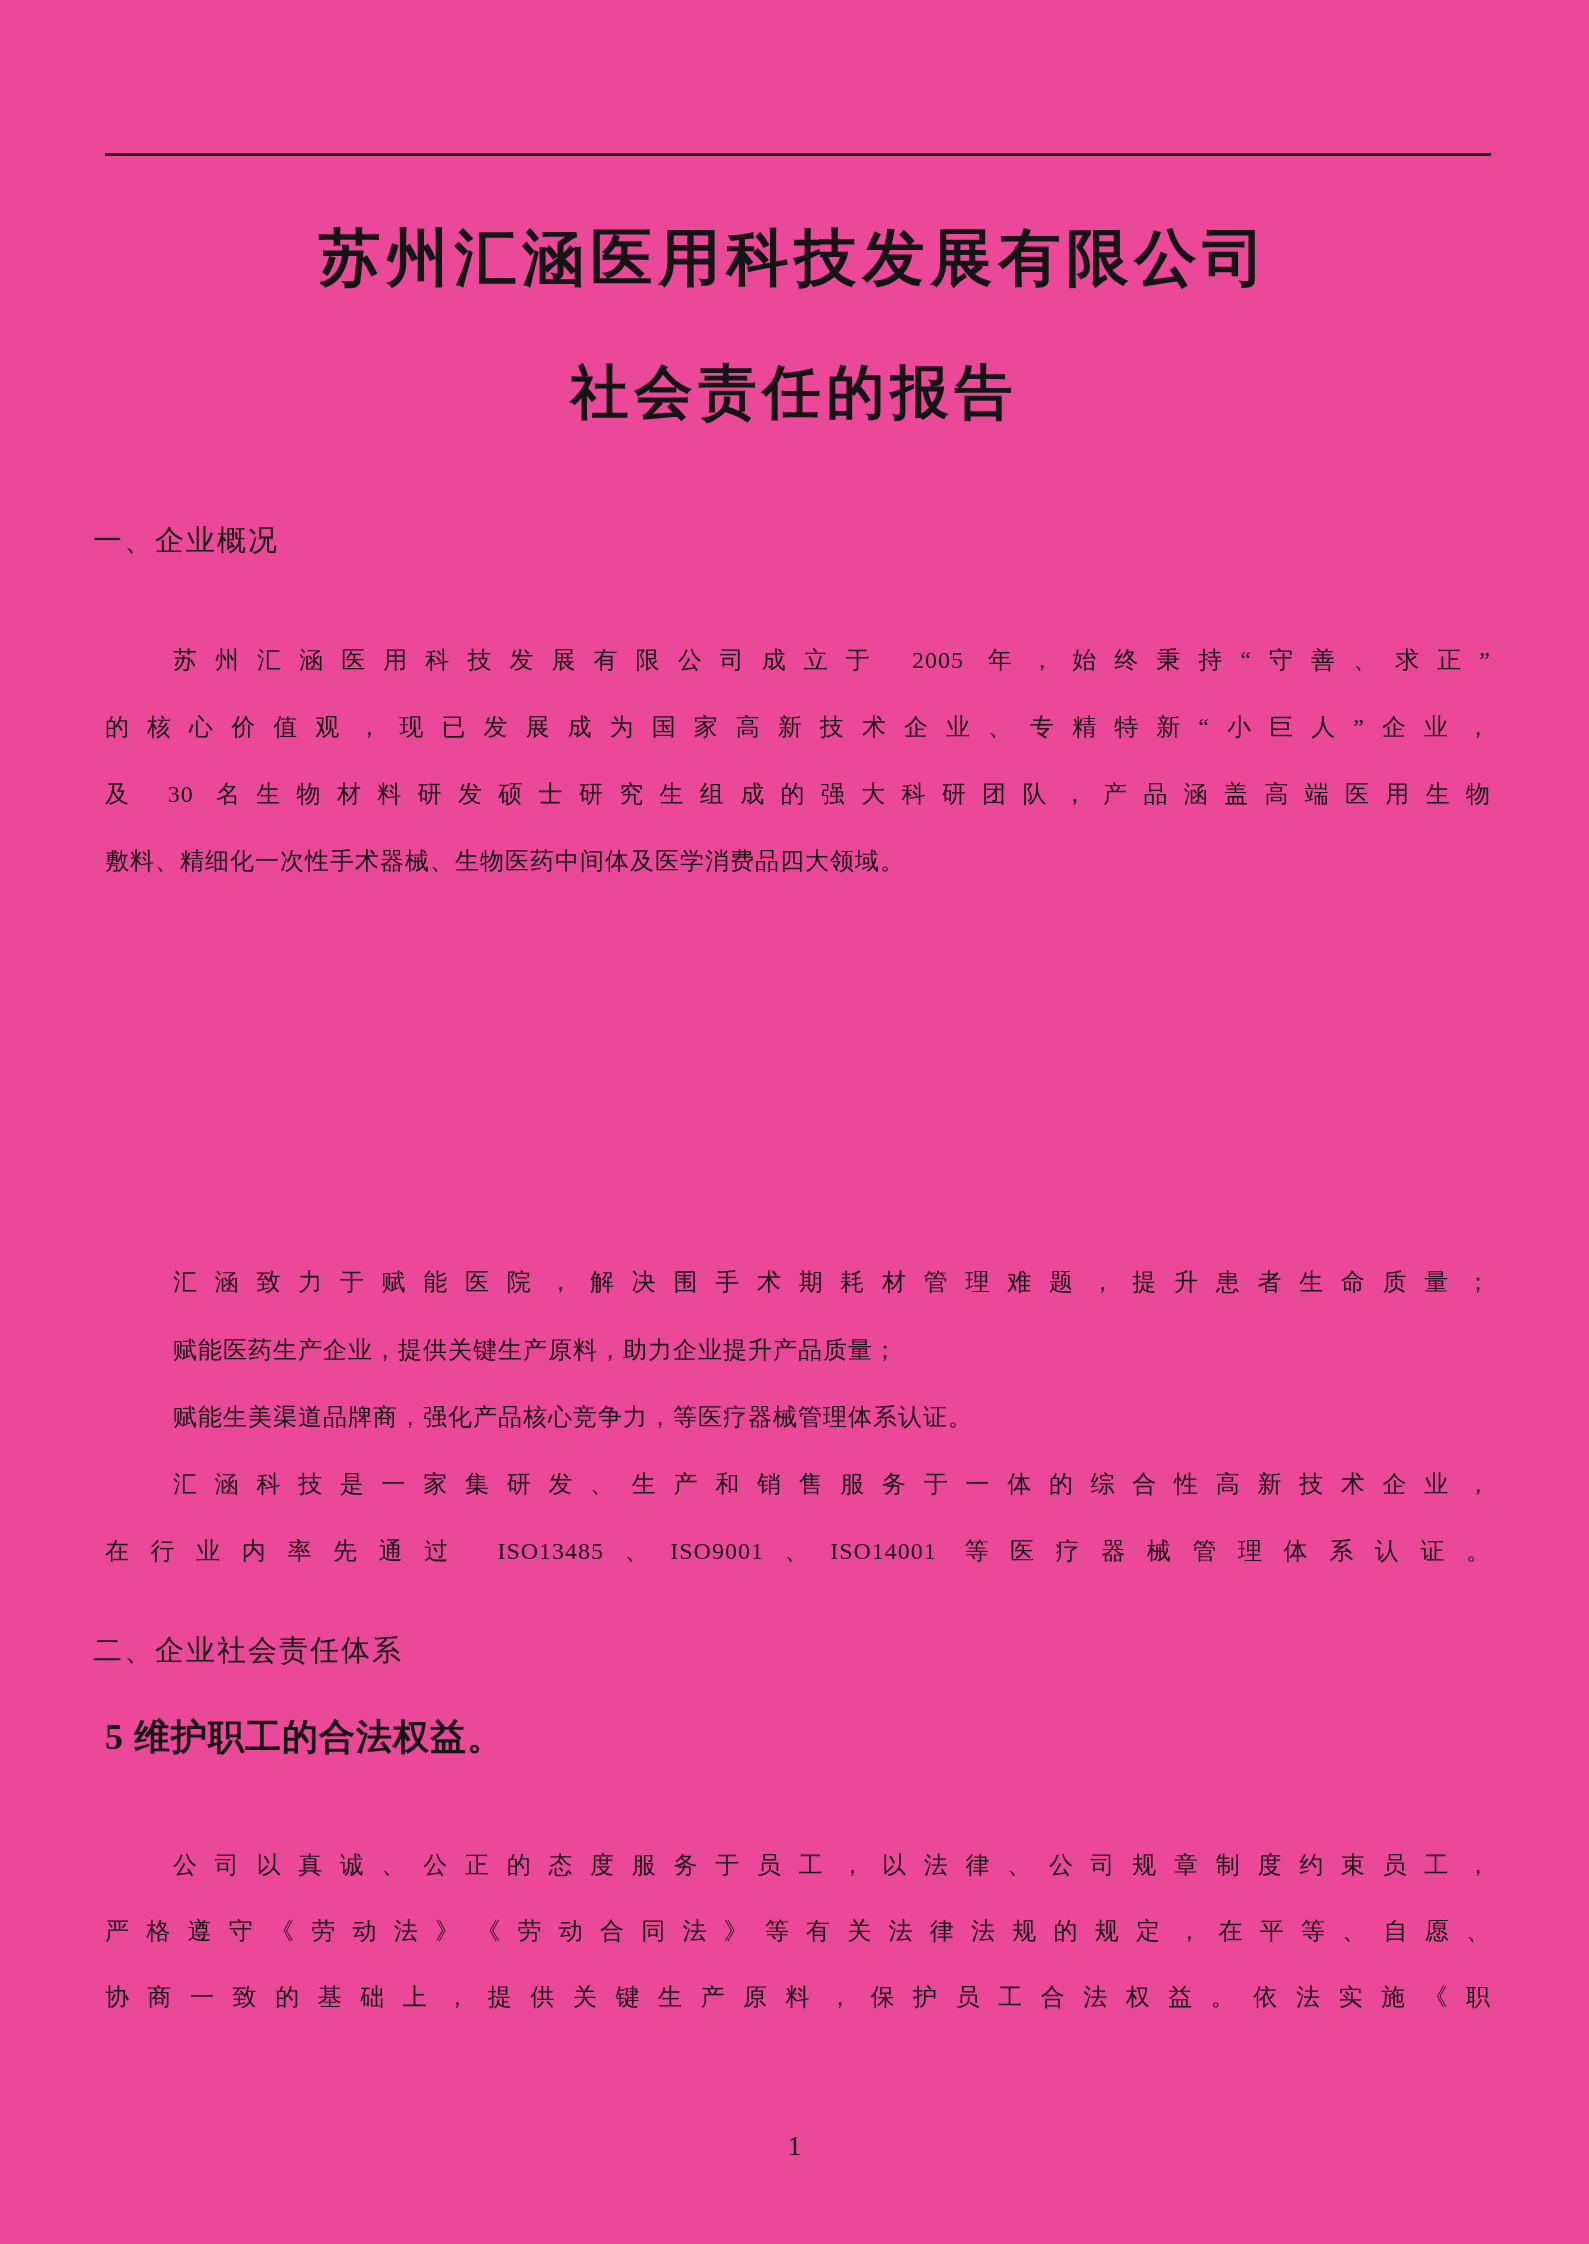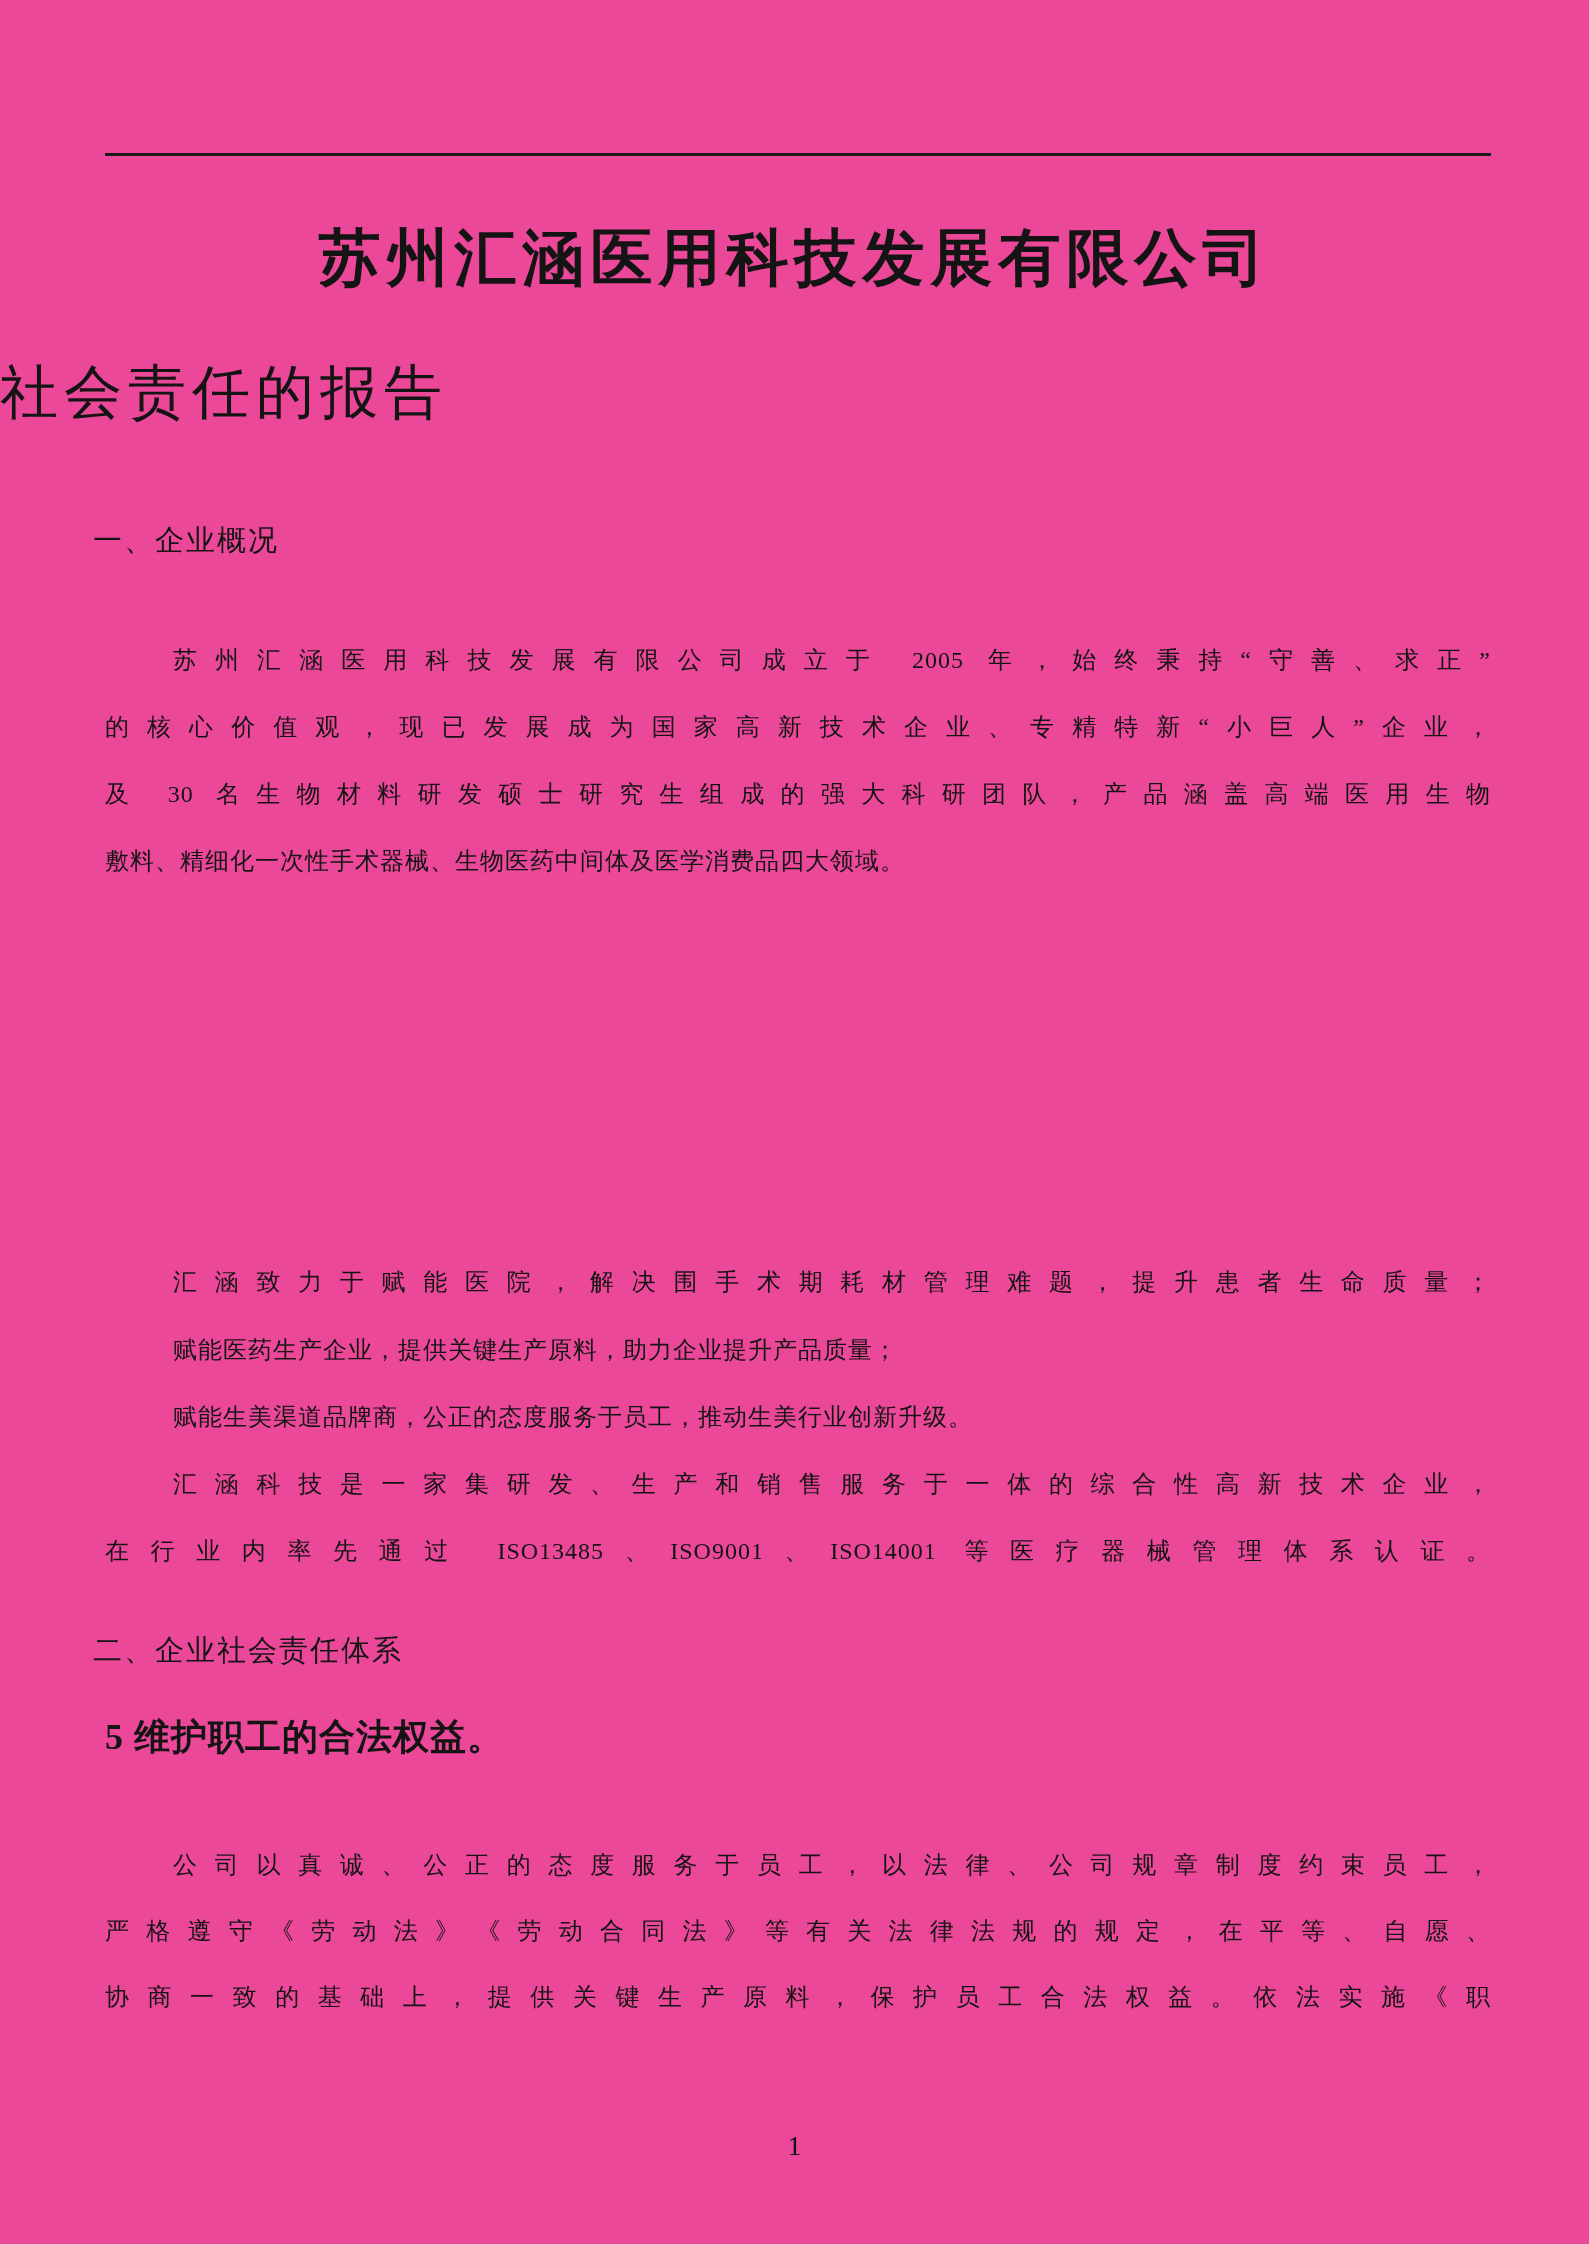--- a/index.html
+++ b/index.html
@@ -34,22 +34,23 @@
     font-weight: bold;
     letter-spacing: 6px;
     line-height: 72px;
     white-space: nowrap;
   }
   .doc-subtitle {
     position: absolute;
     left: 0;
     top: 358px;
     width: 1589px;
+    text-align: center;
     font-size: 58px;
-    font-weight: normal;
+    font-weight: bold;
     letter-spacing: 6px;
     line-height: 70px;
     white-space: nowrap;
   }
   .h1 {
     position: absolute;
     left: 93px;
     width: 1386px;
     font-size: 29px;
     font-weight: normal;
@@ -128,21 +129,21 @@
 
   <div class="para p3">
     <div class="line indent just">汇涵致力于赋能医院，解决围手术期耗材管理难题，提升患者生命质量；</div>
   </div>
 
   <div class="para p4">
     <div class="line indent">赋能医药生产企业，提供关键生产原料，助力企业提升产品质量；</div>
   </div>
 
   <div class="para p5">
-    <div class="line indent">赋能生美渠道品牌商，公正的态度服务于员工，推动生美行业创新升级。</div>
+    <div class="line indent">赋能生美渠道品牌商，强化产品核心竞争力，等医疗器械管理体系认证。</div>
   </div>
 
   <div class="para p6">
     <div class="line indent just">汇涵科技是一家集研发、生产和销售服务于一体的综合性高新技术企业，</div>
     <div class="line just">在行业内率先通过 ISO13485、ISO9001、ISO14001 等医疗器械管理体系认证。</div>
   </div>
 
   <div class="h1 s2">二、企业社会责任体系</div>
 
   <div class="h2">5 维护职工的合法权益。</div>

